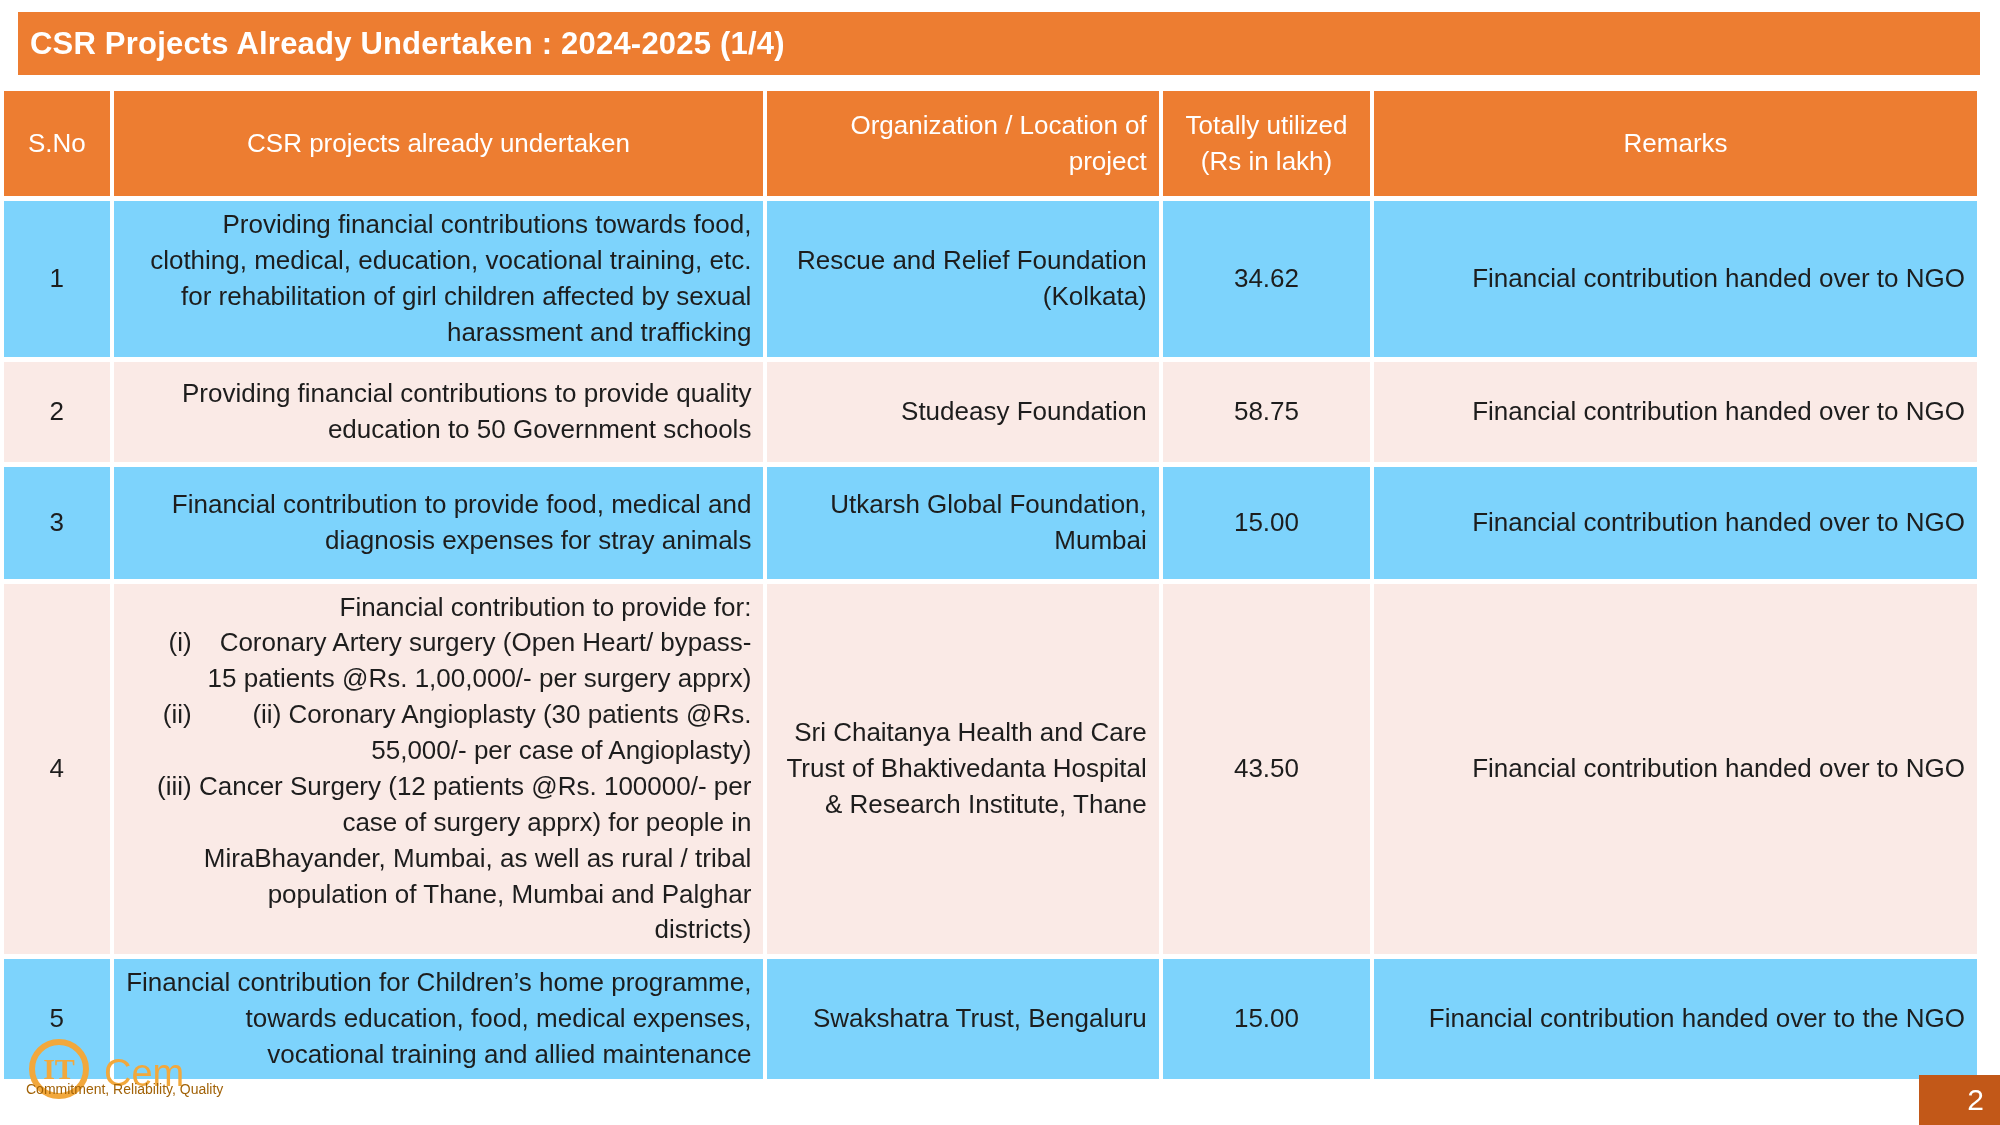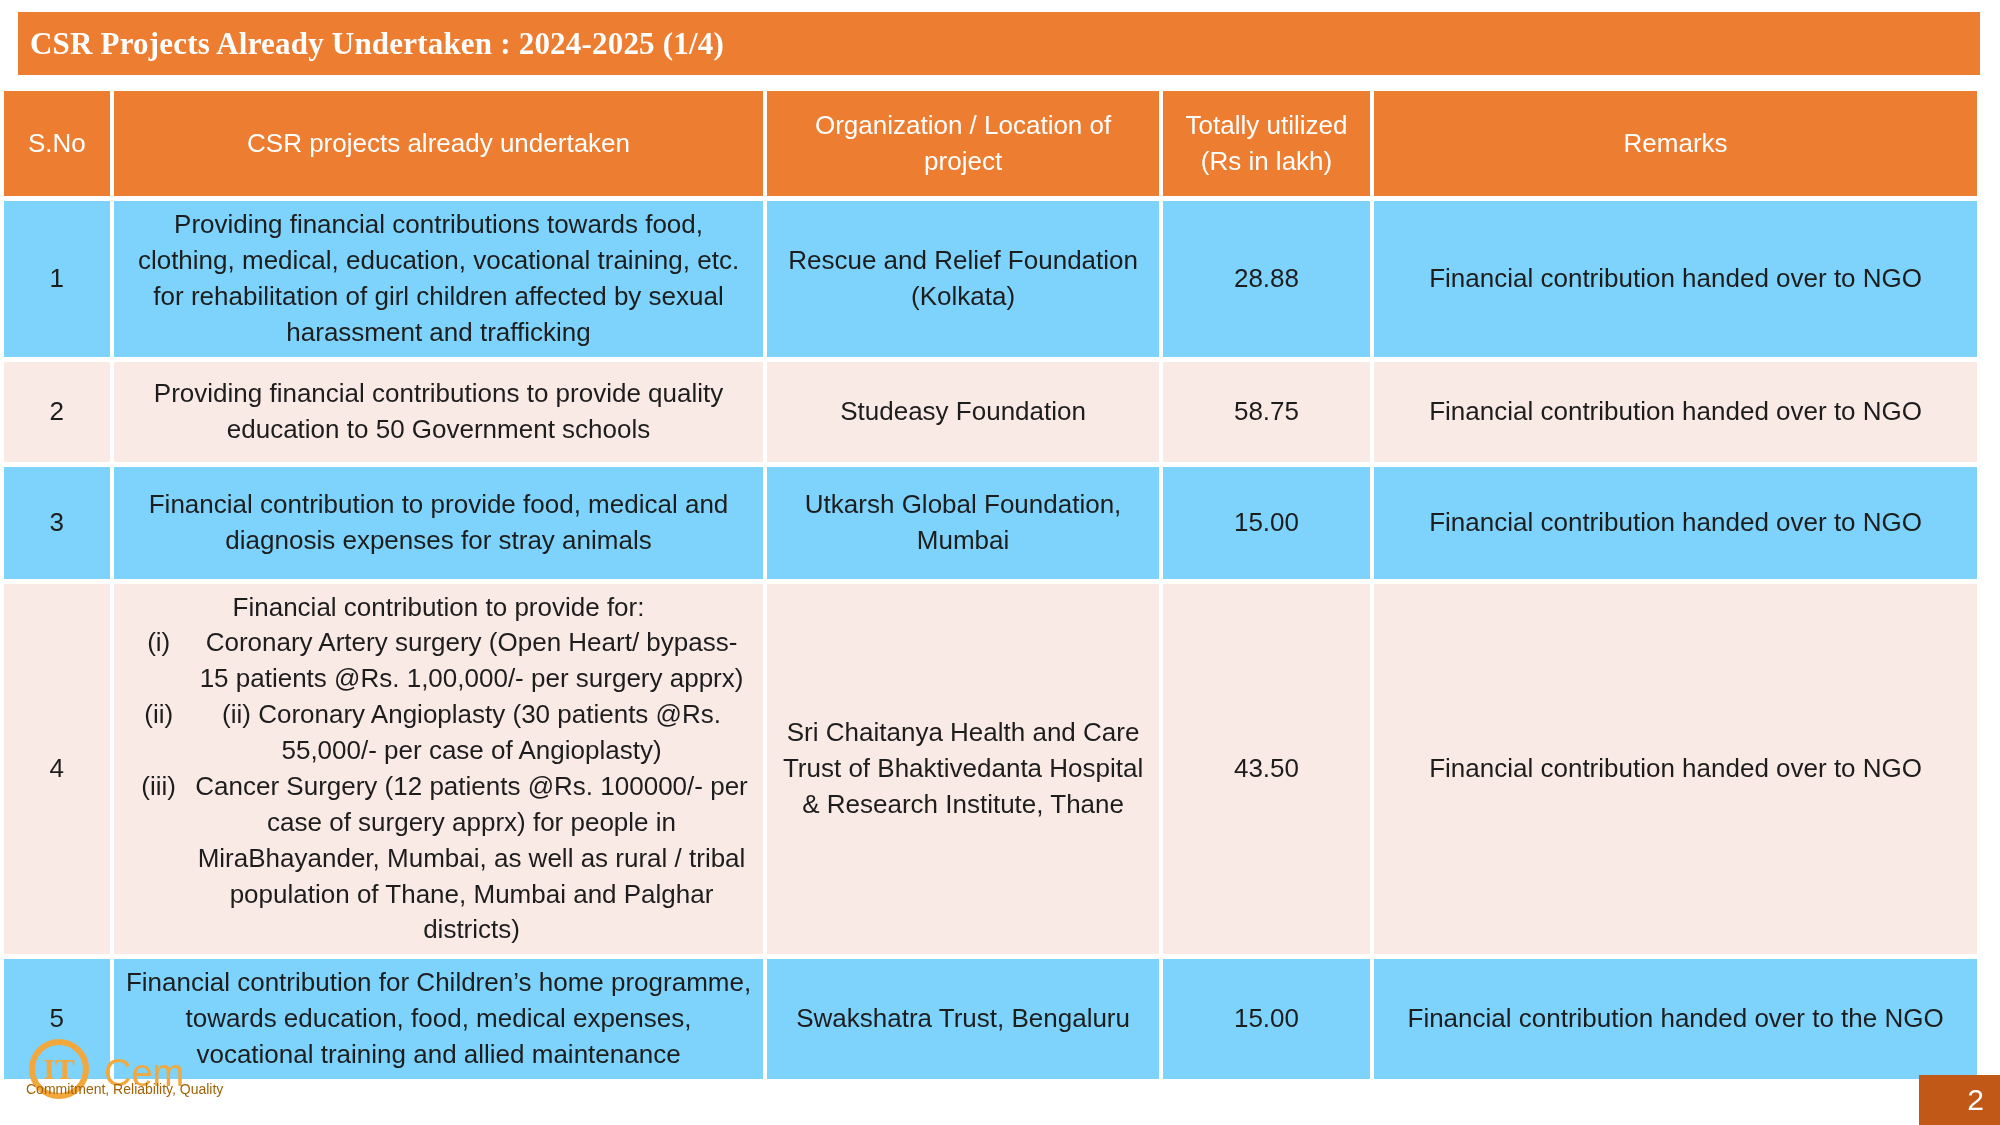--- a/index.html
+++ b/index.html
@@ -7,36 +7,35 @@
     font-family:"Liberation Sans", sans-serif; }
   body { position:relative; overflow:hidden; }
 
   .title-bar {
     position:absolute; left:18px; top:12px; width:1962px; height:63px;
     background:#ED7D31; display:flex; align-items:center;
   }
   .title-bar .title-text {
     color:#ffffff; font-weight:bold; font-size:31px; padding-left:12px;
     letter-spacing:0.2px;
-    font-family:Liberation Serif, serif;
   }
 
   table.csr {
     position:absolute; left:0; top:86px; width:1981px;
     border-collapse:separate; border-spacing:4px 5px; table-layout:fixed;
   }
   table.csr th, table.csr td {
     font-size:26px; line-height:1.38; vertical-align:middle;
     padding:6px 12px; word-wrap:break-word;
   }
   table.csr th {
     background:#ED7D31; color:#ffffff; font-weight:normal; height:105px;
   }
   th.th-center, td.td-center { text-align:center; }
-  th.th-left, td.td-left { text-align:center; }
+  th.th-left, td.td-left { text-align:right; }
   tr.band-a td { background:#7dd3fc; color:#1d1d1d; }
   tr.band-b td { background:#FAEAE6; color:#1d1d1d; }
   tr.r1 { height:150px; } tr.r2 { height:100px; } tr.r3 { height:112px; }
   tr.r4 { height:340px; } tr.r5 { height:100px; }
   td.proj-cell { vertical-align:middle; }
   .list-row { display:flex; }
   .li-label { flex:0 0 66px; }
   .li-text { flex:1 1 auto; }
 
   .footer-logo { position:absolute; left:10px; top:1036px; width:420px; height:85px;margin-left:16px; }
@@ -77,21 +76,21 @@
       <th class="th-left">Organization / Location of project</th>
       <th class="th-center">Totally utilized (Rs in lakh)</th>
       <th class="th-center">Remarks</th>
     </tr>
   </thead>
   <tbody>
     <tr class="band-a r1">
       <td class="td-center">1</td>
       <td class="td-left proj-cell">Providing financial contributions towards food, clothing, medical, education, vocational training, etc. for rehabilitation of girl children affected by sexual harassment and trafficking</td>
       <td class="td-left">Rescue and Relief Foundation (Kolkata)</td>
-      <td class="td-center">28.88</td>
+      <td class="td-center">34.62</td>
       <td class="td-left">Financial contribution handed over to NGO</td>
     </tr>
     <tr class="band-b r2">
       <td class="td-center">2</td>
       <td class="td-left proj-cell">Providing financial contributions to provide quality education to 50 Government schools</td>
       <td class="td-left">Studeasy Foundation</td>
       <td class="td-center">58.75</td>
       <td class="td-left">Financial contribution handed over to NGO</td>
     </tr>
     <tr class="band-a r3">

